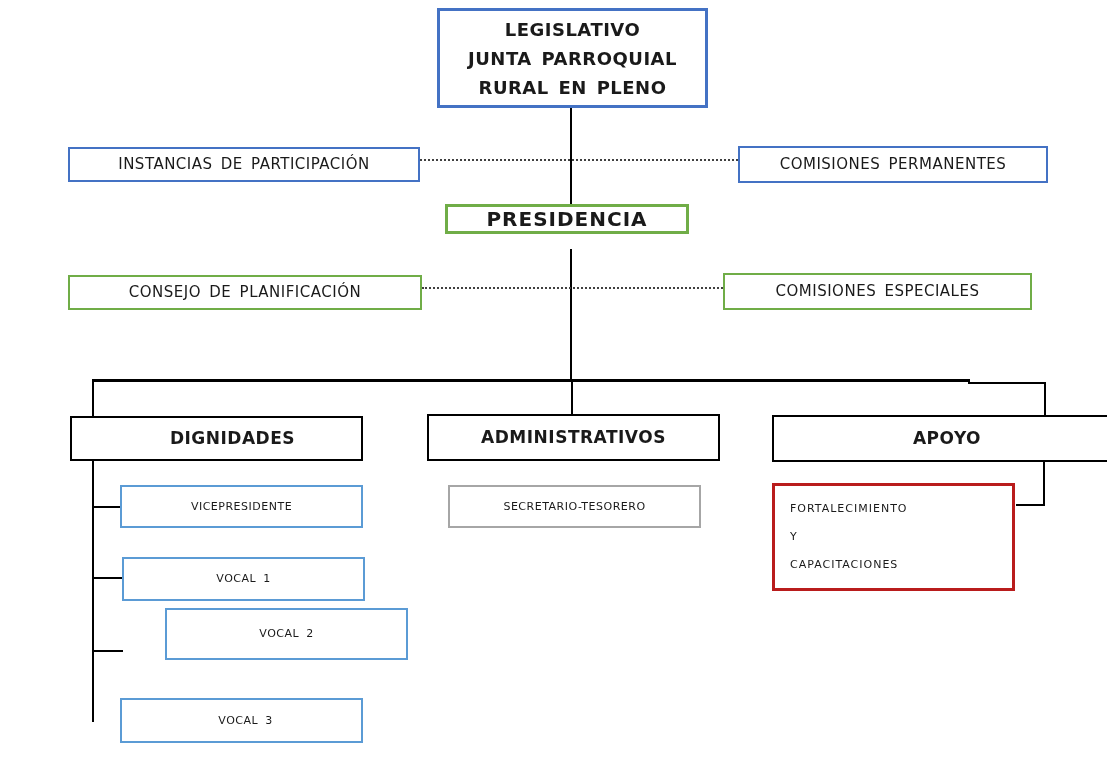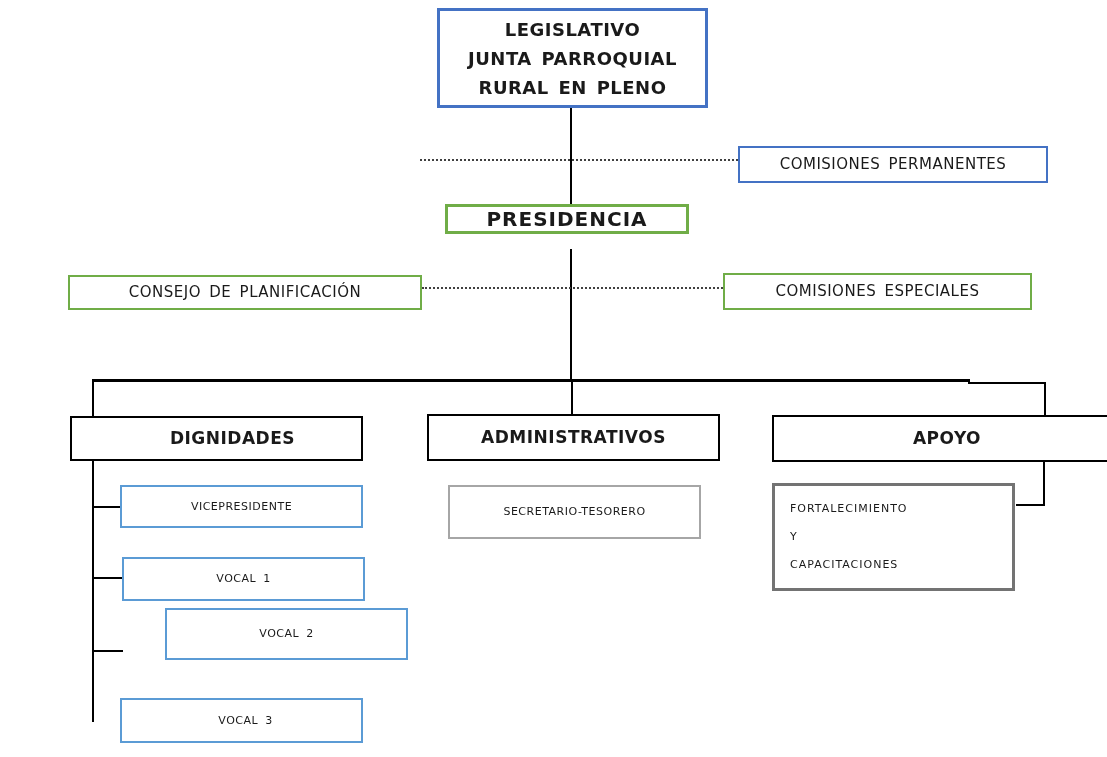--- a/index.html
+++ b/index.html
@@ -28,21 +28,21 @@
     word-spacing: 3px;
     line-height: 1.25;
   }
   .b-blue     { border: 2px solid #4472C4; }
   .b-blue-3   { border: 3px solid #4472C4; }
   .b-green    { border: 2px solid #70AD47; justify-content: center; }
   .b-green-3  { border: 3px solid #70AD47; }
   .b-black    { border: 2px solid #000000; }
   .b-ltblue   { border: 2px solid #5B9BD5; }
   .b-gray     { border: 2px solid #A6A6A6; }
-  .b-orange-3 { border: 3px solid #737373; }
+  .b-orange-3 { border: 3px solid #b91c1c; }
 
   .bold  { font-weight: bold; }
   .fs15  { font-size: 15px; }
   .fs16  { font-size: 11px; }
   .fs17  { font-size: 17px; }
   .fs18  { font-size: 18px; }
   .fs20  { font-size: 20px; letter-spacing: 1px; }
 
   .multiline { flex-direction: column; justify-content: center; }
   .multiline .ln { display: block; line-height: 29px; }
@@ -95,20 +95,23 @@
 
   <div class="dotted" style="left:420px; top:159px; width:318px;"></div>
   <div class="dotted" style="left:422px; top:287px; width:301px;"></div>
 
   <div class="node b-blue-3 bold fs18 multiline" style="left:437px; top:8px; width:271px; height:100px;">
     <span class="ln">LEGISLATIVO</span>
     <span class="ln">JUNTA PARROQUIAL</span>
     <span class="ln">RURAL EN PLENO</span>
   </div>
 
+  <div class="node b-blue fs15" style="left:68px; top:147px; width:352px; height:35px;">
+    <span>INSTANCIAS DE PARTICIPACIÓN</span>
+  </div>
 
   <div class="node b-blue fs15" style="left:738px; top:146px; width:310px; height:37px;">
     <span>COMISIONES PERMANENTES</span>
   </div>
 
   <div class="node b-green-3 bold fs20" style="left:445px; top:204px; width:244px; height:30px;">
     <span>PRESIDENCIA</span>
   </div>
 
   <div class="node b-green fs15" style="left:68px; top:275px; width:354px; height:35px;">
@@ -140,21 +143,21 @@
   </div>
 
   <div class="node b-ltblue fs16" style="left:122px; top:608px; width:243px; height:52px;margin-left:43px;">
     <span>VOCAL 2</span>
   </div>
 
   <div class="node b-ltblue fs16" style="left:120px; top:698px; width:243px; height:45px;padding-left:8px;">
     <span>VOCAL 3</span>
   </div>
 
-  <div class="node b-gray fs16" style="left:448px; top:485px; width:253px; height:54px;">
+  <div class="node b-gray fs16" style="left:448px; top:485px; width:253px; height:43px;">
     <span>SECRETARIO-TESORERO</span>
   </div>
 
   <div class="node b-orange-3 fs16 leftalign" style="left:772px; top:483px; width:243px; height:108px;">
     <span class="ln">FORTALECIMIENTO</span>
     <span class="ln-justify">
       <span>Y</span>
     </span>
     <span class="ln">CAPACITACIONES</span>
   </div>

